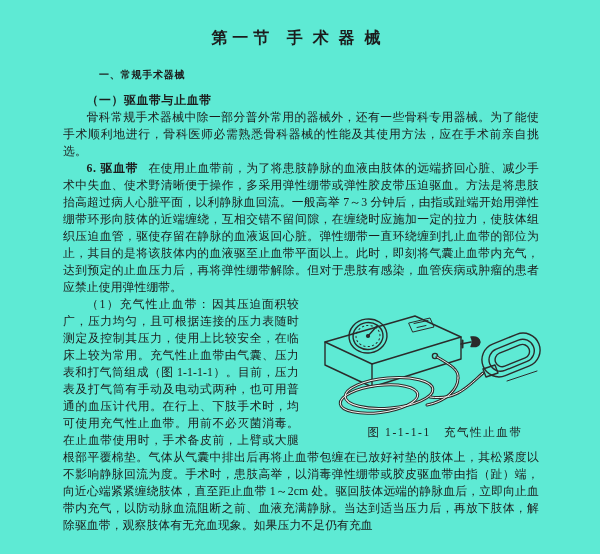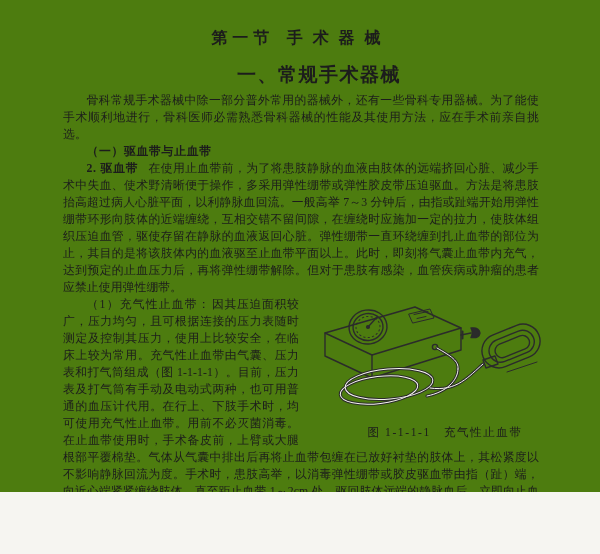--- a/index.html
+++ b/index.html
@@ -1,53 +1,53 @@
 <!DOCTYPE html>
 <html><head>
 <meta charset="utf-8">
 <style>
   html,body{margin:0;padding:0;}
   body{width:600px;height:554px;background:#f6f5f1;}
   .page{
-    width:600px;height:492px;box-sizing:border-box;
-    background:#4d7c0f;color:#1c1c1c;
+    width:600px;height:554px;box-sizing:border-box;
+    background:#5eead4;color:#1c1c1c;
     padding:20px 61px 4px 63px;overflow:hidden;
     font-family:"Liberation Serif","DejaVu Serif",serif;
   }
   .title{margin:8px 0 0;text-align:center;font-size:16px;font-weight:700;line-height:20px;white-space:nowrap;}
   .title-prefix{letter-spacing:0.3em;}
   .title-main{margin-left:0.8em;letter-spacing:0.62em;}
-  .section-heading{margin:18px 0 9px;padding-left:36px;font-size:19px;font-weight:700;line-height:17px;letter-spacing:0.08em;text-align:center;}
+  .section-heading{margin:18px 0 9px;padding-left:36px;font-size:10px;font-weight:700;line-height:17px;letter-spacing:0.08em;}
   p.body{margin:0;font-size:11.8px;line-height:17px;text-align:justify;text-indent:2em;letter-spacing:0.01em;}
   p.subheading{font-weight:700;letter-spacing:0.06em;}
   .term{font-weight:700;margin-right:0.85em;letter-spacing:0.05em;}
   .term-sub{margin-right:0.1em;}
   .figure{
     float:right;width:268px;height:140px;
     margin:4px -40px 2px 12px;
-    display:flex;flex-direction:column;justify-content:space-between;
+    display:flex;flex-direction:column;justify-content:flex-end;
     text-align:center;
   }
   .figure svg{display:block;}
   .figcap{font-size:11.5px;line-height:15px;letter-spacing:0.14em;text-indent:0;color:#1c1c1c;}
 </style>
 </head>
 <body>
 
 <div class="page">
 
   <h1 class="title"><span class="title-prefix">第一节</span><span class="title-main">手术器械</span></h1>
 
   <h2 class="section-heading">一、常规手术器械</h2>
 
+  <p class="body subheading">（一）驱血带与止血带</p>
+
   <p class="body">骨科常规手术器械中除一部分普外常用的器械外，还有一些骨科专用器械。为了能使手术顺利地进行，骨科医师必需熟悉骨科器械的性能及其使用方法，应在手术前亲自挑选。</p>
 
-  <p class="body subheading">（一）驱血带与止血带</p>
-
-  <p class="body"><span class="term">2. 驱血带</span><span>在使用止血带前，为了将患肢静脉的血液由肢体的远端挤回心脏、减少手术中失血、使术野清晰便于操作，多采用弹性绷带或弹性胶皮带压迫驱血。方法是将患肢抬高超过病人心脏平面，以利静脉血回流。一般高举 7～3 分钟后，由指或趾端开始用弹性绷带环形向肢体的近端缠绕，互相交错不留间隙，在缠绕时应施加一定的拉力，使肢体组织压迫血管，驱使存留在静脉的血液返回心脏。弹性绷带一直环绕缠到扎止血带的部位为止，其目的是将该肢体内的血液驱至止血带平面以上。此时，即刻将气囊止血带内充气，达到预定的止血压力后，再将弹性绷带解除。但对于患肢有感染，血管疾病或肿瘤的患者应禁止使用弹性绷带。</span></p>
+  <p class="body"><span class="term">6. 驱血带</span><span>在使用止血带前，为了将患肢静脉的血液由肢体的远端挤回心脏、减少手术中失血、使术野清晰便于操作，多采用弹性绷带或弹性胶皮带压迫驱血。方法是将患肢抬高超过病人心脏平面，以利静脉血回流。一般高举 7～3 分钟后，由指或趾端开始用弹性绷带环形向肢体的近端缠绕，互相交错不留间隙，在缠绕时应施加一定的拉力，使肢体组织压迫血管，驱使存留在静脉的血液返回心脏。弹性绷带一直环绕缠到扎止血带的部位为止，其目的是将该肢体内的血液驱至止血带平面以上。此时，即刻将气囊止血带内充气，达到预定的止血压力后，再将弹性绷带解除。但对于患肢有感染，血管疾病或肿瘤的患者应禁止使用弹性绷带。</span></p>
 
 
   <p class="body">
     <span class="figure" style="display:flex;">
       <svg width="268" height="116" viewBox="0 0 268 116">
         <g stroke="#2b2b2b" fill="none" stroke-width="1.4" stroke-linecap="round" stroke-linejoin="round">
 
           <g>
             <path d="M14,33 L104,7 L150,28 L61,55 Z"></path>
             <path d="M14,33 L14,56 L61,78 L61,55"></path>

